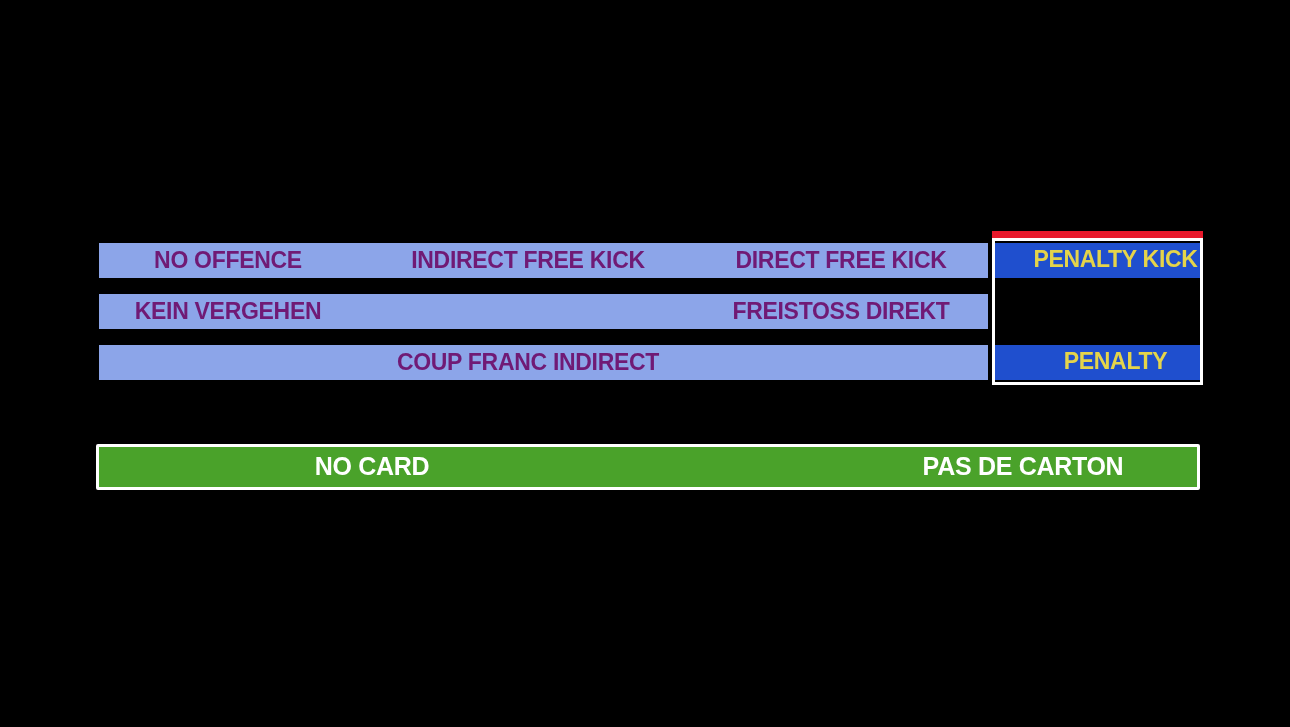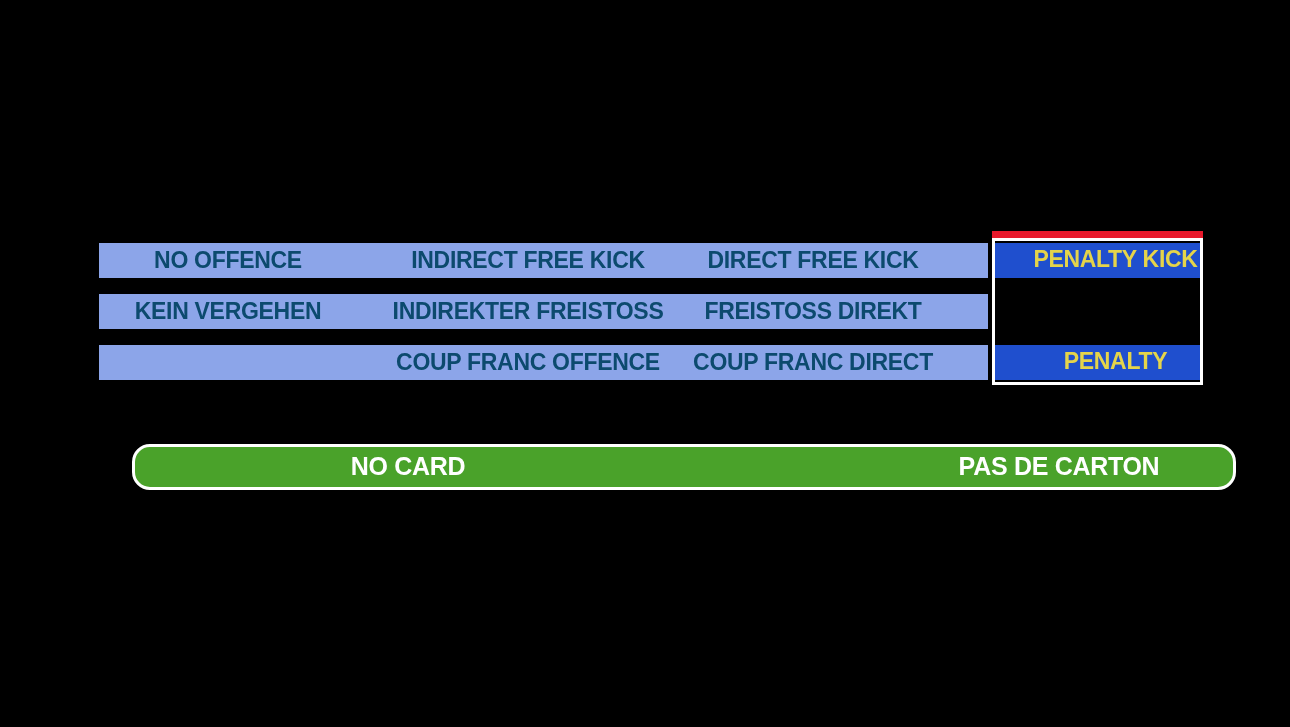--- a/index.html
+++ b/index.html
@@ -26,29 +26,29 @@
   }
   .option-row.r1 { top: 243px; }
   .option-row.r2 { top: 294px; }
   .option-row.r3 { top: 345px; }
 
   .option-label {
     position: absolute;
     top: 50%;
     transform: translate(-50%, -52%);
     white-space: nowrap;
-    color: #0c4a6e;
+    color: #701a75;
     font-size: 23px;
     font-weight: 700;
     letter-spacing: -0.3px;
     cursor: default;
   }
   .c1 { left: 129px; }
   .c2 { left: 429px; text-align: center; }
-  .c3 { left: 714px; text-align: center; }
+  .c3 { left: 742px; text-align: center; }
 
   
   .penalty-topbar {
     position: absolute;
     left: 992px;
     top: 231px;
     width: 211px;
     height: 7px;
     background: #E8192B;
   }
@@ -87,23 +87,22 @@
 
   
   .card-bar {
     position: absolute;
     left: 96px;
     top: 444px;
     width: 1104px;
     height: 46px;
     box-sizing: border-box;
     border: 3px solid #FFFFFF;
-    border-radius: 18px;
+    border-radius: 2px;
     background: #4AA22A;
-    margin-left: 36px;
   }
   .card-label {
     position: absolute;
     top: 50%;
     transform: translate(-50%, -52%);
     white-space: nowrap;
     color: #FFFFFF;
     font-size: 25px;
     font-weight: 700;
     letter-spacing: -0.3px;
@@ -119,27 +118,25 @@
 <div class="stage">
 
   <div class="option-row r1">
     <span class="option-label c1">NO OFFENCE</span>
     <span class="option-label c2">INDIRECT FREE KICK</span>
     <span class="option-label c3">DIRECT FREE KICK</span>
   </div>
 
   <div class="option-row r2">
     <span class="option-label c1">KEIN VERGEHEN</span>
-    <span class="option-label c2">INDIREKTER FREISTOSS</span>
     <span class="option-label c3">FREISTOSS DIREKT</span>
   </div>
 
   <div class="option-row r3">
-    <span class="option-label c2">COUP FRANC OFFENCE</span>
-    <span class="option-label c3">COUP FRANC DIRECT</span>
+    <span class="option-label c2">COUP FRANC INDIRECT</span>
   </div>
 
   <div class="penalty-topbar"></div>
   <div class="penalty-box">
     <div class="penalty-cell p1">
       <span>PENALTY KICK</span>
     </div>
     <div class="penalty-cell p3">
       <span>PENALTY</span>
     </div>

